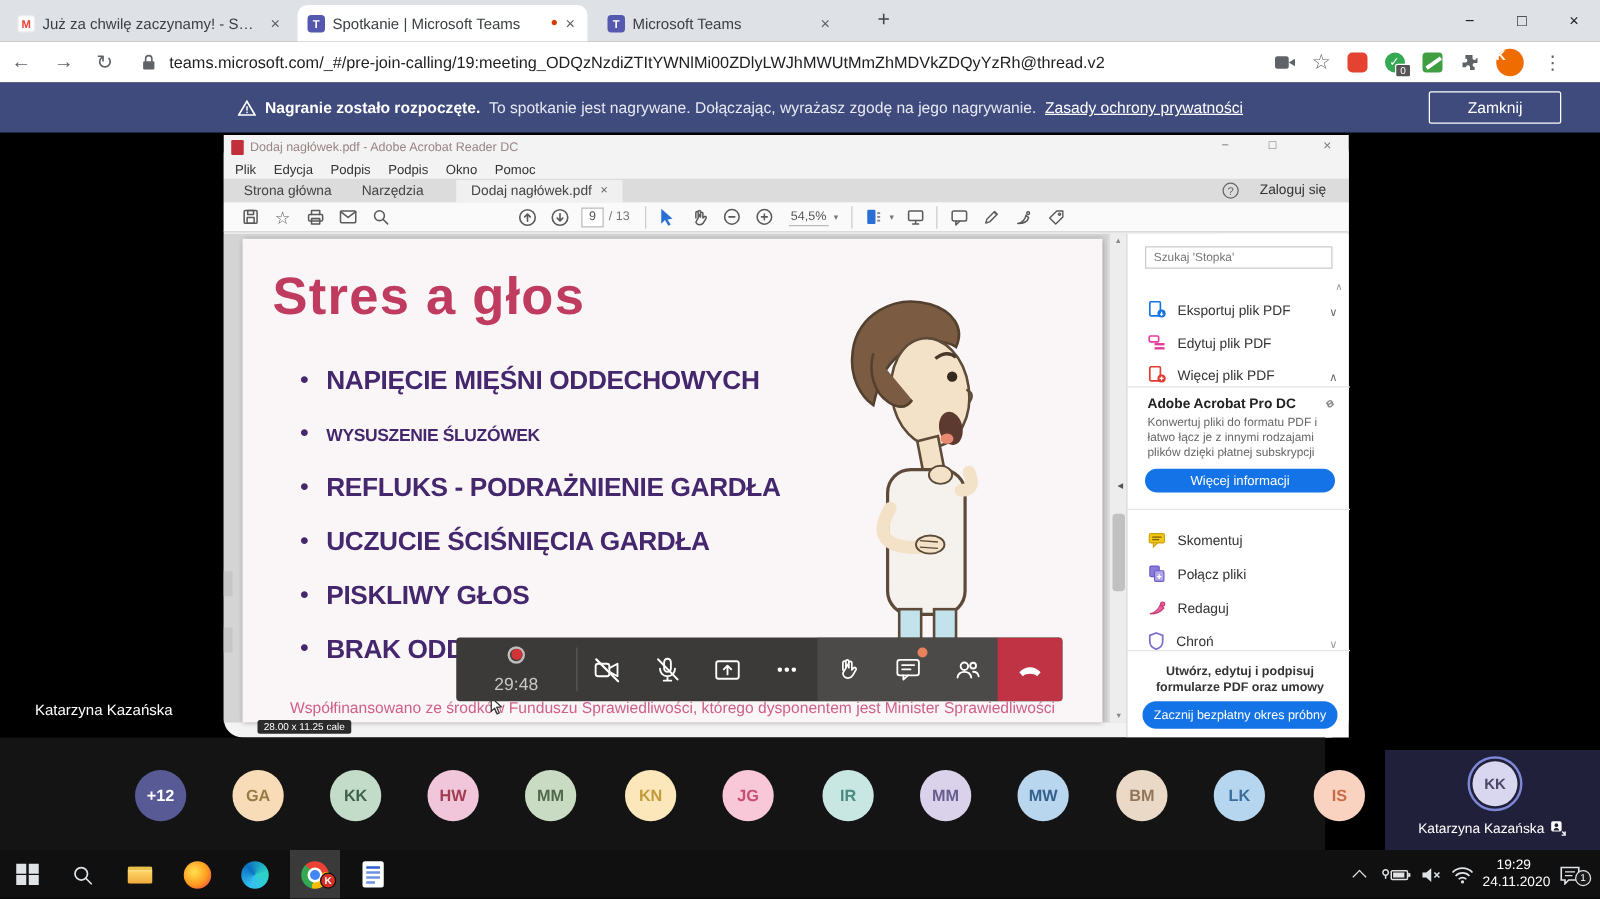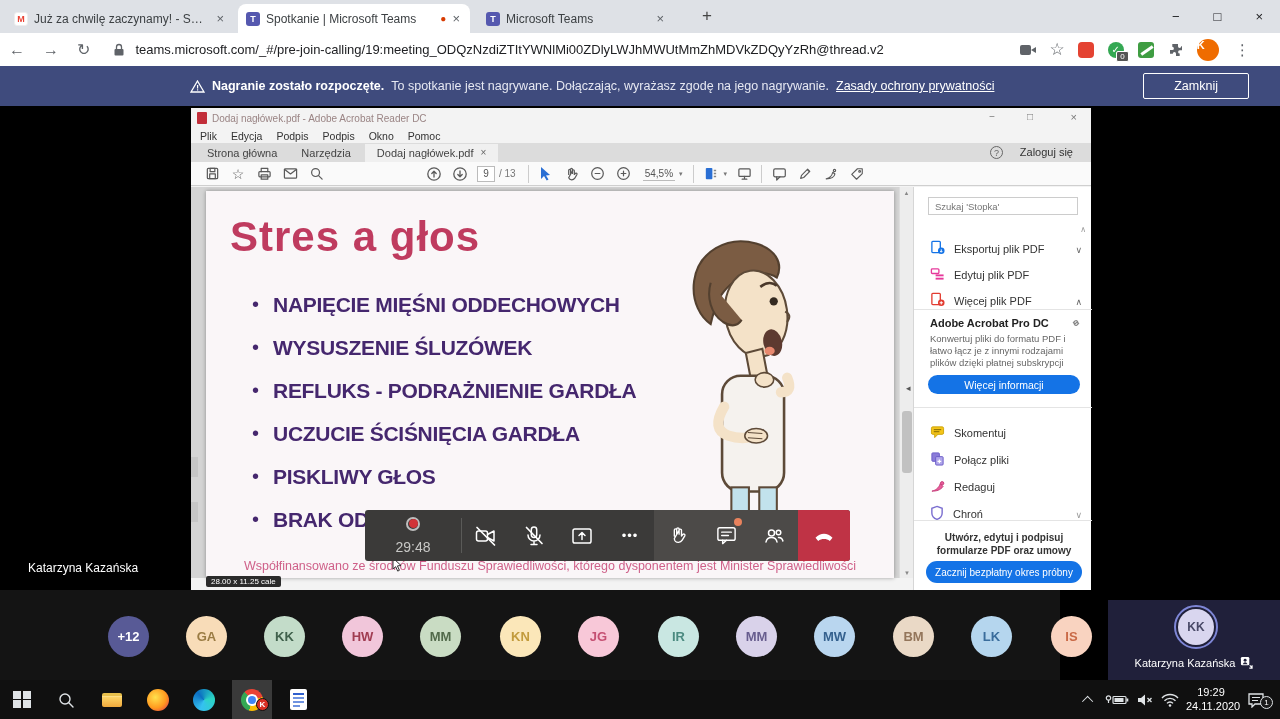--- a/index.html
+++ b/index.html
@@ -17,21 +17,21 @@
   .btab{position:absolute;top:4px;height:29px;display:flex;align-items:center;padding:0 8px;font-size:12px;color:#3c4043;}
   .btab.active{background:#fff;border-radius:8px 8px 0 0;}
   .btab .t{flex:1;margin:0 6px;}
   .tclose{color:#5f6368;font-size:13px;padding:0 2px;cursor:default;}
   .favsq{width:14px;height:14px;border-radius:3px;display:flex;align-items:center;justify-content:center;color:#fff;font-size:9px;font-weight:bold;flex:none;}
   #addrbar{left:0;top:33px;width:1280px;height:33px;background:#fff;}
   .navg{font-size:16px;color:#5f6368;margin:0 9px;}
   
   #banner{left:0;top:66px;width:1280px;height:40px;background:#3f4b7d;color:#fff;}
   
-  #acwin{left:191px;top:108px;width:900px;height:482px;background:#f3f3f3;}
+  #acwin{left:179px;top:108px;width:900px;height:482px;background:#f3f3f3;border-radius:15px;}
   .acmenu{font-size:10.5px;color:#333;padding:0 7px;}
   .actab{font-size:11px;color:#444;padding:0 12px;height:18px;display:flex;align-items:center;}
   .tbtn{width:26px;height:22px;display:flex;align-items:center;justify-content:center;}
   .sep{width:1px;height:18px;background:#ccc;margin:0 4px;}
   
   .sbrow{display:flex;align-items:flex-end;height:26px;font-size:11px;color:#333;gap:9px;}
   .bluebtn{background:#1473e6;color:#fff;border-radius:10px;display:flex;align-items:center;justify-content:center;}
   
   #tbar{left:365px;top:510px;width:485px;height:51px;border-radius:3px;background:#3b3a39;display:flex;overflow:hidden;}
   .tslot{width:48px;height:51px;display:flex;align-items:center;justify-content:center;position:relative;}
@@ -131,21 +131,21 @@
       <span class="acmenu">Edycja</span>
       <span class="acmenu">Podpis</span>
       <span class="acmenu">Podpis</span>
       <span class="acmenu">Okno</span>
       <span class="acmenu">Pomoc</span>
     </div>
 
     <div class="abs r" style="left:0;top:35px;width:900px;height:19px;background:#dcdcdc;">
       <div class="actab" style="margin-left:4px;">Strona główna</div>
       <div class="actab">Narzędzia</div>
-      <div class="actab" style="background:#f0f0f0;margin-left:2px;gap:7px;">
+      <div class="actab" style="background:#f0f0f0;margin-left:14px;gap:7px;">
         <span>Dodaj nagłówek.pdf</span>
         <span style="font-size:10px;color:#666;">×</span>
       </div>
       <span class="abs r" style="right:88px;top:3px;width:13px;height:13px;border:1px solid #666;border-radius:50%;justify-content:center;font-size:9px;color:#666;">?</span>
       <span class="abs" style="right:18px;top:3px;font-size:11px;color:#333;">Zaloguj się</span>
     </div>
 
     <div class="abs r" style="left:0;top:54px;width:900px;height:24px;background:#fafafa;border-bottom:1px solid #cfcfcf;padding-left:8px;">
       <span class="tbtn">
           <svg width="15" height="15" viewBox="0 0 16 16" class="ico">
@@ -261,21 +261,21 @@
 
       <div class="abs" style="left:15px;top:4px;width:688px;height:387px;background:#faf6f8;box-shadow:0 0 4px rgba(0,0,0,.35);overflow:hidden;">
         <div class="abs" style="left:24px;top:22px;font-size:42px;font-weight:600;color:#bf3b5f;letter-spacing:1px;">Stres a głos</div>
         <div class="abs" style="left:46px;top:92px;">
           <div class="r" style="height:43px;gap:14px;">
               <span style="font-size:20px;color:#45276e;">•</span>
               <span style="font-size:21px;font-weight:bold;color:#45276e;letter-spacing:-.3px;">NAPIĘCIE MIĘŚNI ODDECHOWYCH</span>
             </div>
           <div class="r" style="height:43px;gap:14px;">
               <span style="font-size:20px;color:#45276e;">•</span>
-              <span style="font-size:21px;font-weight:bold;color:#45276e;letter-spacing:-.3px;">WYSUSZENIE ŚLUZÓWEK</span>
+              <span style="font-size:14px;font-weight:bold;color:#45276e;letter-spacing:-.3px;">WYSUSZENIE ŚLUZÓWEK</span>
             </div>
           <div class="r" style="height:43px;gap:14px;">
               <span style="font-size:20px;color:#45276e;">•</span>
               <span style="font-size:21px;font-weight:bold;color:#45276e;letter-spacing:-.3px;">REFLUKS - PODRAŻNIENIE GARDŁA</span>
             </div>
           <div class="r" style="height:43px;gap:14px;">
               <span style="font-size:20px;color:#45276e;">•</span>
               <span style="font-size:21px;font-weight:bold;color:#45276e;letter-spacing:-.3px;">UCZUCIE ŚCIŚNIĘCIA GARDŁA</span>
             </div>
           <div class="r" style="height:43px;gap:14px;">

